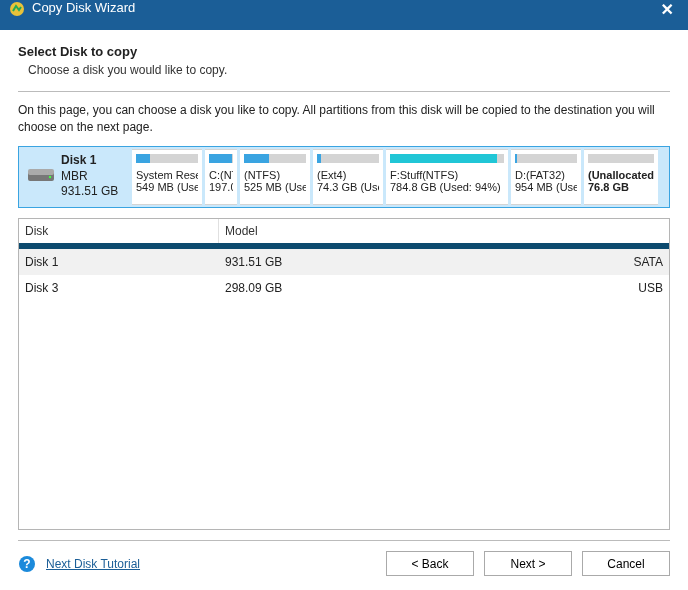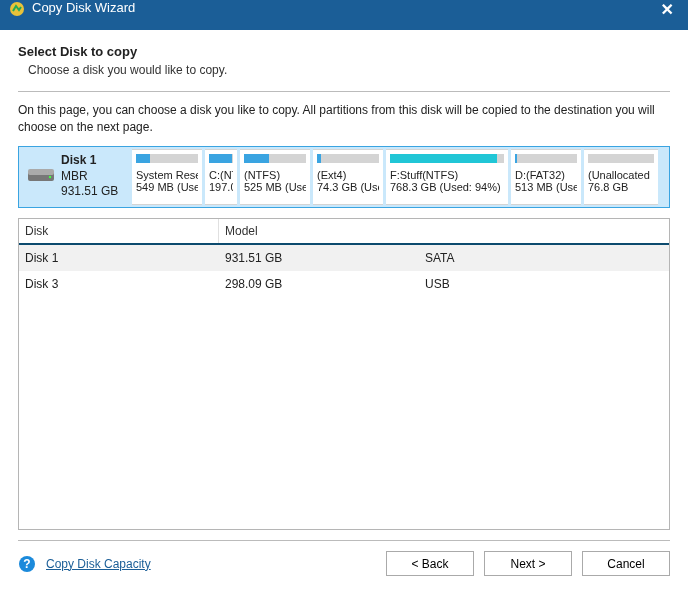--- a/index.html
+++ b/index.html
@@ -87,32 +87,32 @@
     border: 1px solid #b5b5b5;
     margin-top: 10px;
     flex: 1;
     overflow: hidden;
     display: flex;
     flex-direction: column;
   }
   .table .thead {
     display: flex;
     background: #fff;
-    border-bottom: 2px solid #0c4a6e;
+    border-bottom: 6px solid #0c4a6e;
   }
   .table .th {
     padding: 5px 6px;
     font-size: 12px;
     color: #333;
     border-right: 1px solid #e0e0e0;
   }
   .table .th:last-child { border-right: none; }
   .col1 { width: 200px; }
   .col2 { width: 200px; }
-  .col3 { flex: 1; text-align: left; }
+  .col3 { flex: 1; text-align: right; }
   .table .row {
     display: flex;
     padding: 6px 0;
   }
   .table .row.sel { background: #f1f1f1; }
   .table .td { padding: 0 6px; }
   .footerbar {
     display: flex;
     align-items: center;
     padding: 0 18px 14px 18px;
@@ -195,30 +195,30 @@
             <div class="fill" style="width: 7%;"></div>
           </div>
           <div class="line1">(Ext4)</div>
           <div class="line2">74.3 GB (Use</div>
         </div>
         <div class="part" style="width: 122px;">
           <div class="bar cyan">
             <div class="fill" style="width: 94%;"></div>
           </div>
           <div class="line1">F:Stuff(NTFS)</div>
-          <div class="line2">768.3 GB (Used: 94%)</div>
+          <div class="line2">784.8 GB (Used: 94%)</div>
         </div>
         <div class="part" style="width: 70px;">
           <div class="bar">
             <div class="fill" style="width: 3%;"></div>
           </div>
           <div class="line1">D:(FAT32)</div>
-          <div class="line2">513 MB (Use</div>
-        </div>
-        <div class="part" style="width: 74px;">
+          <div class="line2">954 MB (Use</div>
+        </div>
+        <div class="part" style="width: 74px; font-weight: bold;">
           <div class="bar">
             <div class="fill" style="width: 0%;"></div>
           </div>
           <div class="line1">(Unallocated</div>
           <div class="line2">76.8 GB</div>
         </div>
       </div>
   </div>
 
   <div class="table">
@@ -243,18 +243,18 @@
 
 <hr class="sep footer" style="margin-left:18px;margin-right:18px">
 
 <div class="footerbar">
   <span class="help-icon">
     <svg width="18" height="18" viewBox="0 0 18 18">
       <circle cx="9" cy="9" r="8" fill="#1b8adb"></circle>
       <text x="9" y="13" text-anchor="middle" font-size="12" font-weight="bold" fill="#fff">?</text>
     </svg>
   </span>
-  <a>Copy Disk Capacity</a>
+  <a>Next Disk Tutorial</a>
   <span class="spacer"></span>
   <button>&lt; Back</button>
   <button>Next &gt;</button>
   <button>Cancel</button>
 </div>
 
 </body></html>

